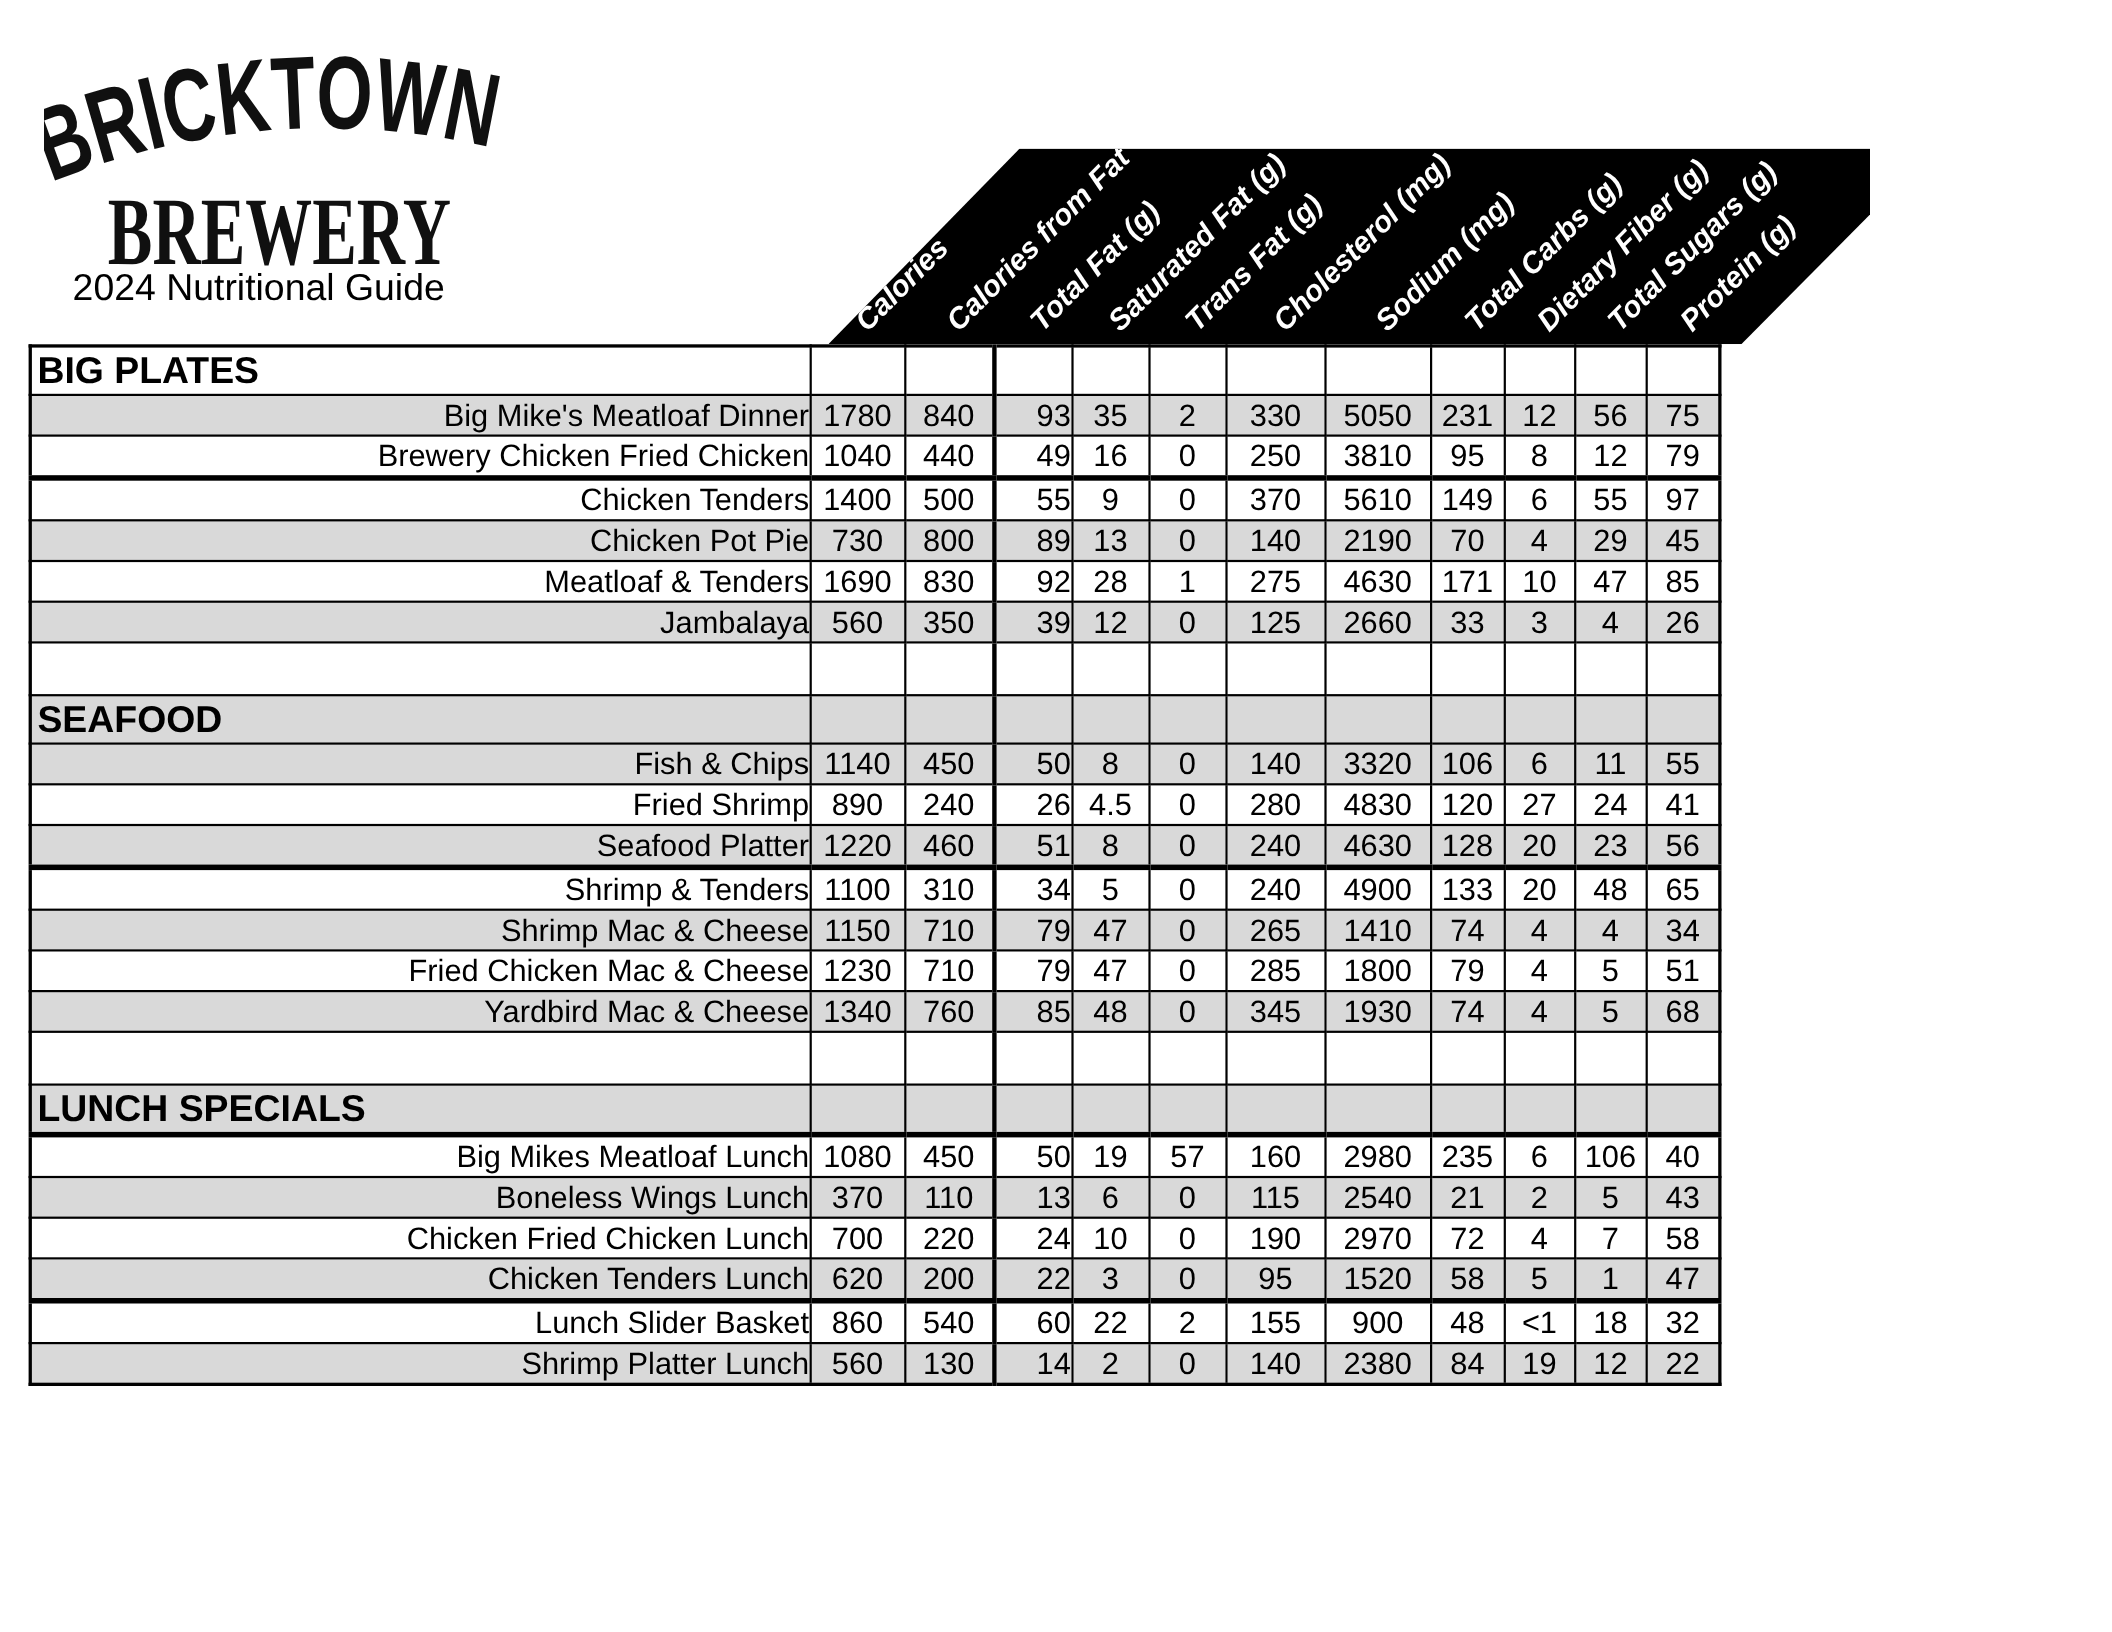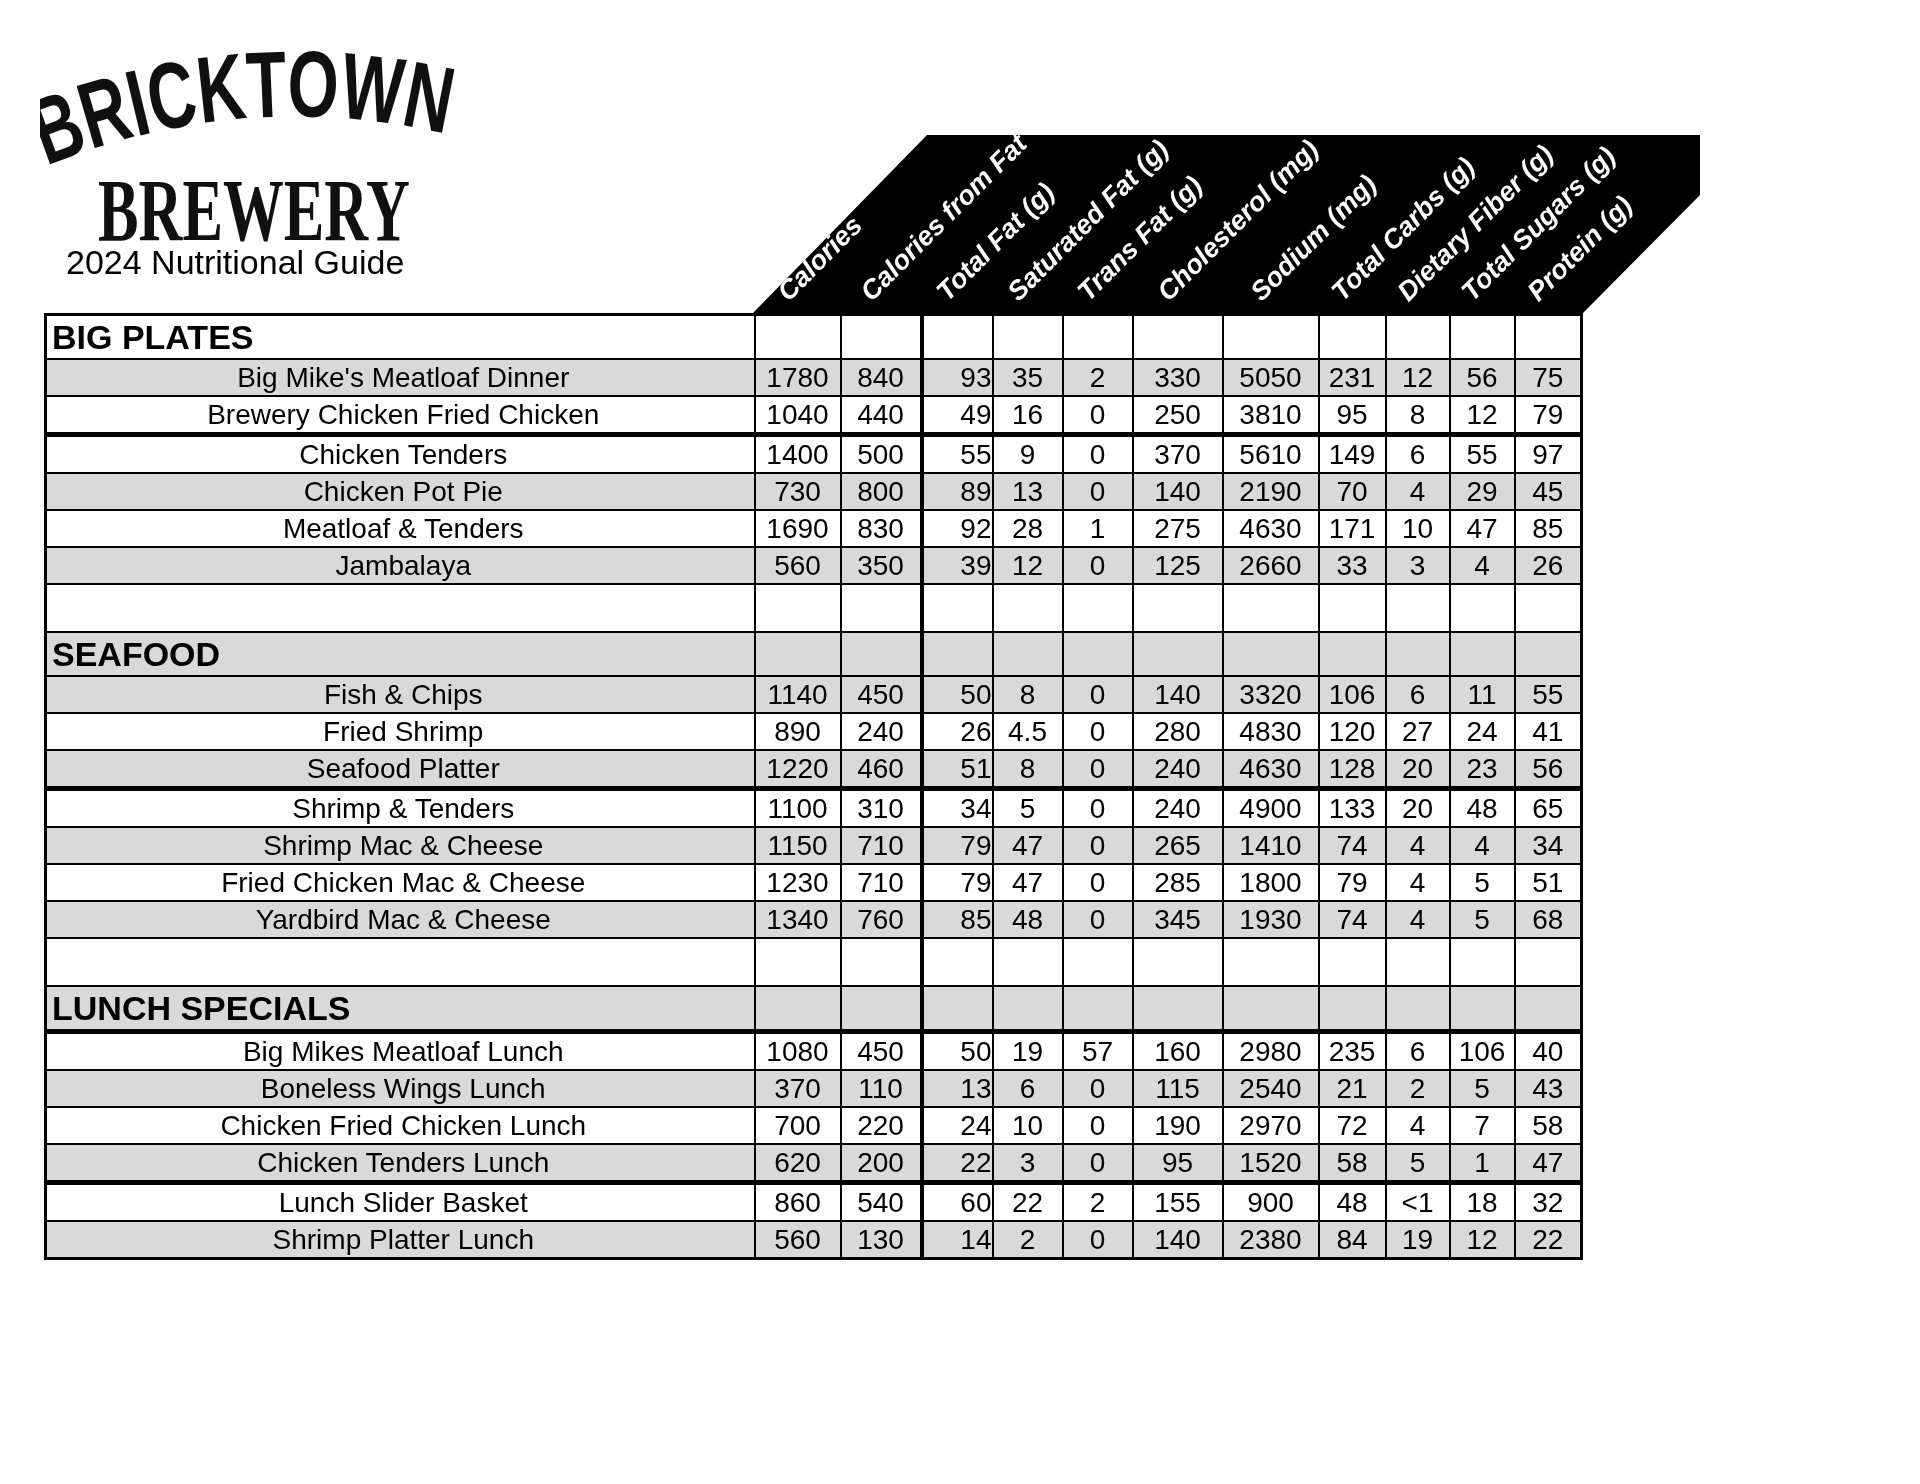--- a/index.html
+++ b/index.html
@@ -17,26 +17,26 @@
 
   
   .band{position:absolute;left:753px;top:135px;width:947px;height:178px;
         background:var(--band-bg,#000);
         clip-path:polygon(174px 0px,947px 0px,947px 60px,830px 178px,0px 178px);}
   .band-label{position:absolute;bottom:7px;transform:rotate(-45deg);transform-origin:0 100%;
         color:var(--band-text,#fff);font-size:27px;font-weight:bold;font-style:italic;
         white-space:nowrap;line-height:1;}
 
   
-  table.nutrition{position:absolute;left:44px;top:313px;width:1537px;
+  table.nutrition{position:absolute;left:26px;top:313px;width:1537px;
         table-layout:fixed;border-collapse:collapse;border:3px solid #000;}
   .nutrition td{border:2px solid #000;height:35px;padding:0;font-size:28px;
         overflow:hidden;white-space:nowrap;vertical-align:middle;background:#fff;}
   .nutrition tr.stripe td{background:var(--stripe,#d9d9d9);}
-  .nutrition td.name-cell{text-align:center;padding-left:6px;}
+  .nutrition td.name-cell{text-align:right;padding-left:6px;}
   .nutrition td.value-cell{text-align:center;}
   .nutrition tr.section-row td{height:42px;}
   .nutrition td.section-cell{font-size:34px;font-weight:bold;padding-left:5px;}
   .nutrition tr.blank-row td{height:46px;}
   .nutrition td.thick-left{border-left-width:4px;text-align:right;}
   .nutrition tr.thick-top td{border-top-width:5px;}
 </style>
 </head>
 <body>
 

